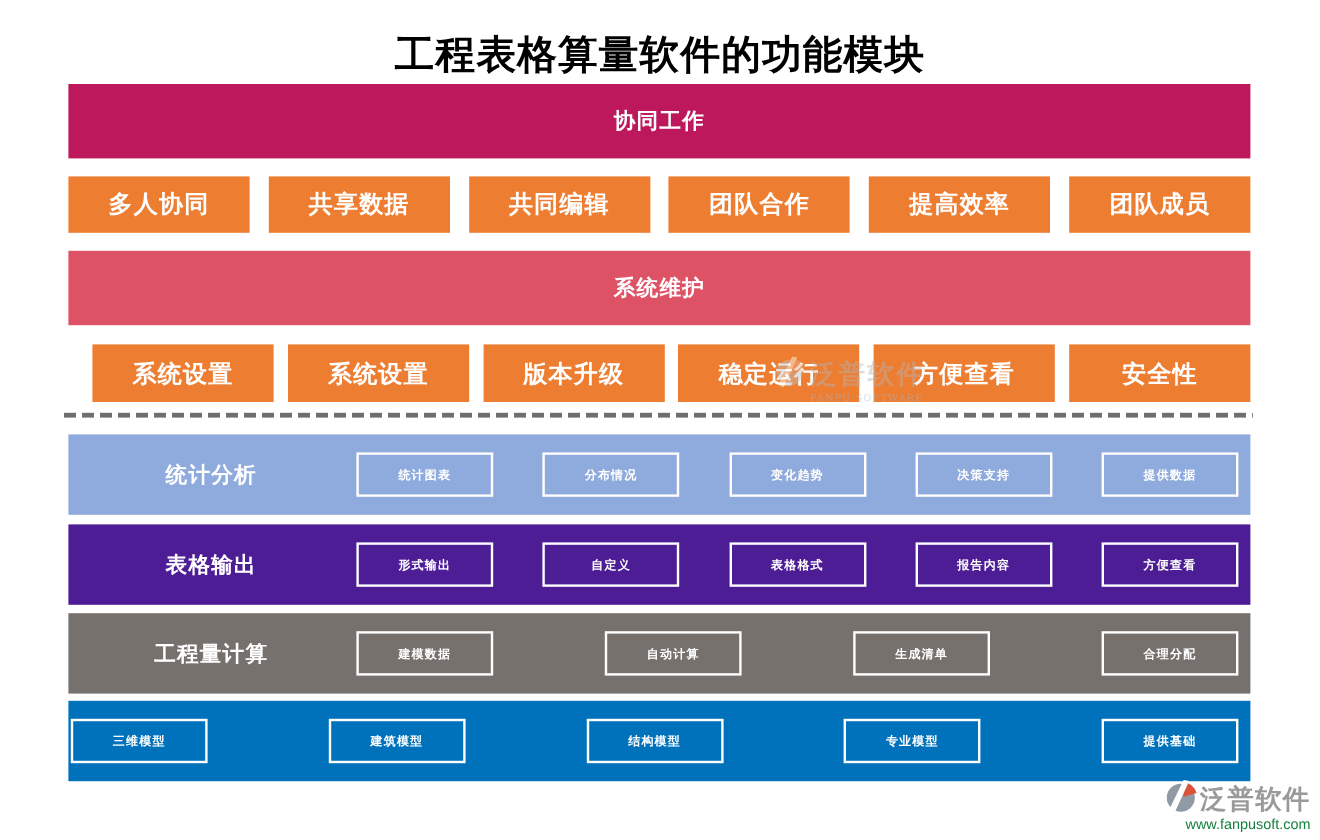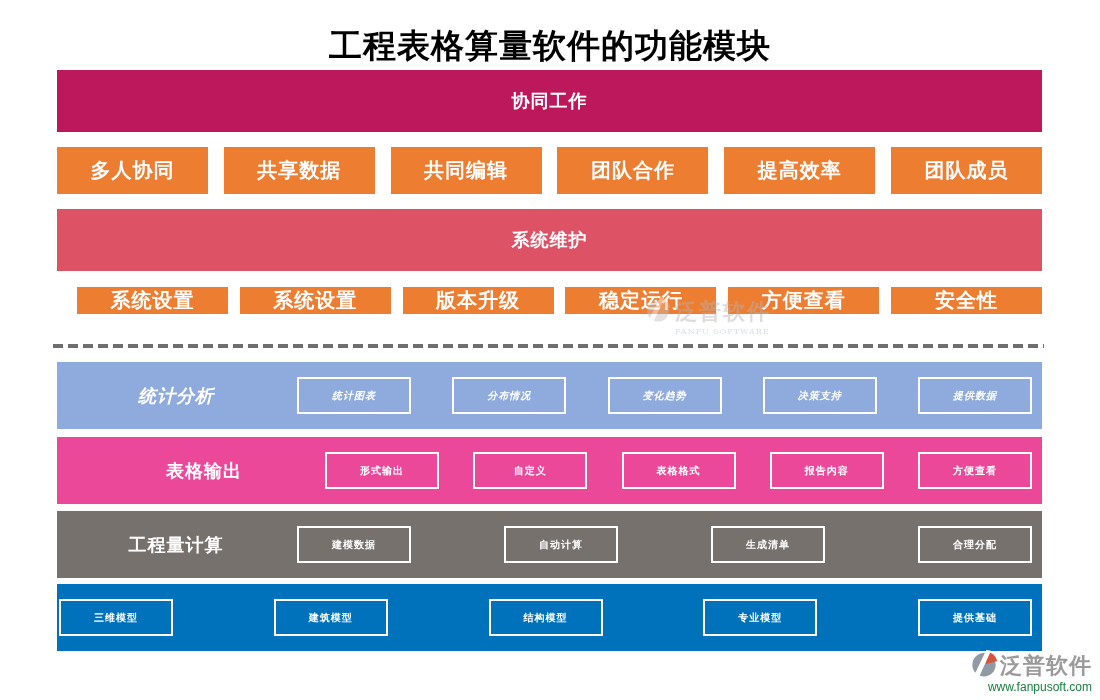--- a/index.html
+++ b/index.html
@@ -11,32 +11,32 @@
 
   .banner { position:absolute; left:57px; width:985px; height:62px;
     display:flex; align-items:center; justify-content:center;
     color:#fff; font-size:18px; font-weight:bold; letter-spacing:1px; }
   .banner-blue { top:70px; background:#be185d; }
   .banner-red  { top:209px; background:#DE5266;font-family:Liberation Serif, serif; }
 
   .btn-row { position:absolute; left:57px; width:985px;
     display:flex; justify-content:space-between; }
   .btn-row-1 { top:147px; height:47px; }
-  .btn-row-2 { top:287px; height:27px;padding-left:20px; }
+  .btn-row-2 { top:287px; height:48px;padding-left:20px; }
   .orange-btn { width:151px; background:#ED7D31; color:#fff;
     display:flex; align-items:center; justify-content:center;
     font-size:20px; font-weight:bold; letter-spacing:1px; cursor:pointer; }
 
   .divider { position:absolute; top:344px; left:53px; width:991px; height:4px;
     background:repeating-linear-gradient(90deg,#6E6E6E 0 10px,transparent 10px 15px); }
 
   .module-row { position:absolute; left:57px; width:985px; height:67px;
     display:flex; align-items:center; color:#fff; }
-  .row-0 { top:362px; background:#8FAADC;font-style:italic; }
-  .row-1 { top:437px; background:#ec4899;padding-left:28px; }
+  .row-0 { top:362px; background:#8FAADC; }
+  .row-1 { top:437px; background:#4c1d95; }
   .row-2 { top:511px; background:#77716E; }
   .row-3 { top:584px; background:#0072BC; }
   .module-label { width:238px; text-align:center; font-size:18px; font-weight:bold; letter-spacing:1px; }
   .pill-group { flex:1; display:flex; justify-content:space-between; padding:0 10px 0 2px; }
   .pill { width:114px; height:37px; border:2px solid #fff;
     display:flex; align-items:center; justify-content:center;
     font-size:10px; font-weight:bold; letter-spacing:1px; cursor:pointer; background:transparent; color:#fff; }
 
   .watermark { position:absolute; top:297px; left:645px; display:flex; align-items:flex-start;
     opacity:0.45; pointer-events:none; }

